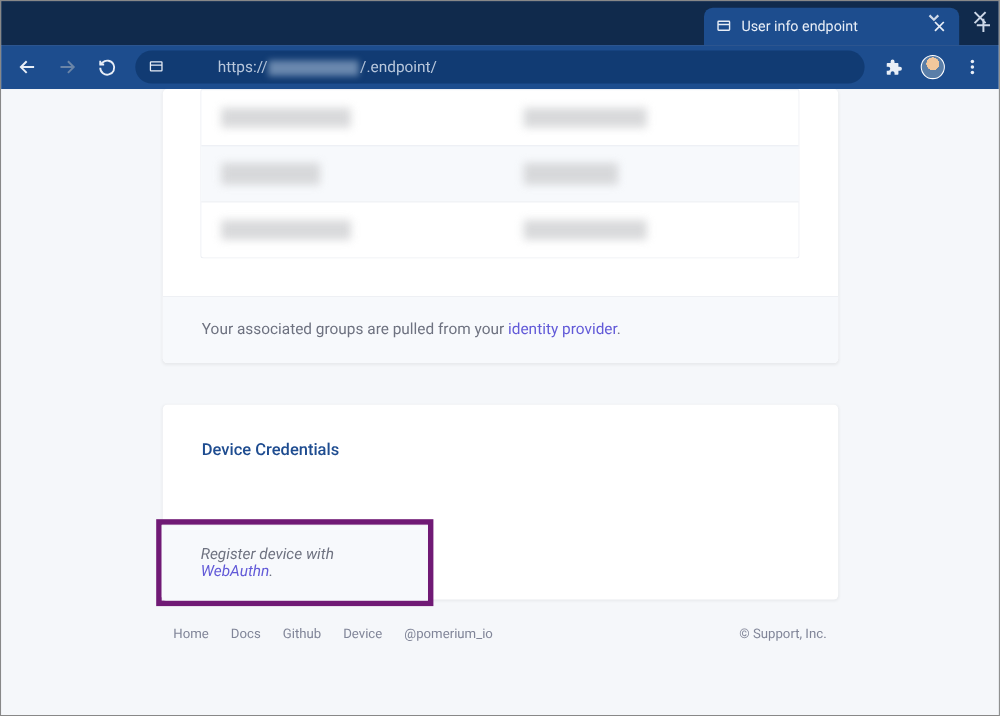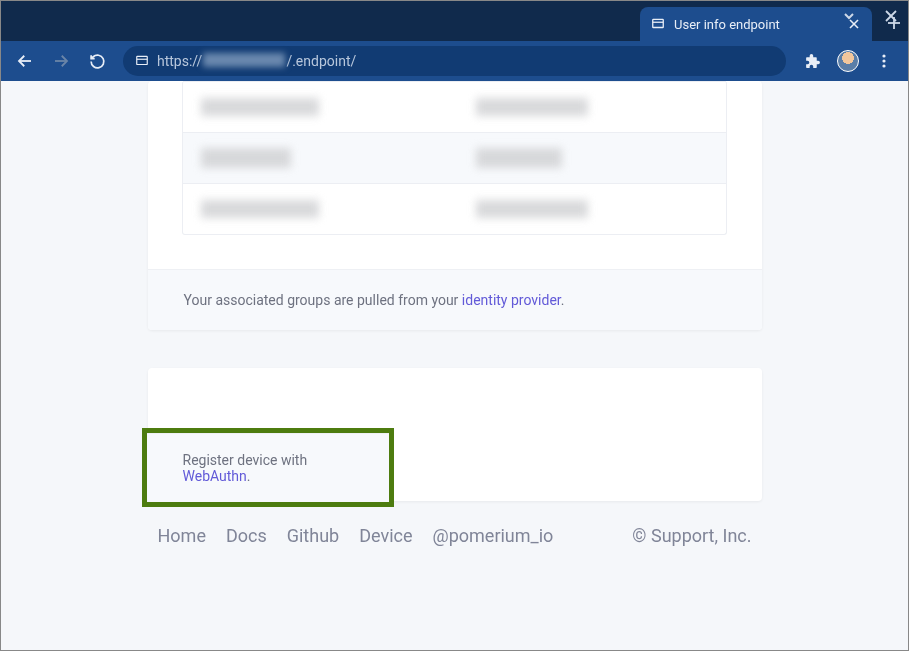--- a/index.html
+++ b/index.html
@@ -15,21 +15,21 @@
   .newtab { width: 28px; height: 28px; margin: 0 0 4px 8px; display: flex; align-items: center; justify-content: center; color: #cdd8e8; font-size: 20px; }
   .win-ctrl { position: absolute; right: 6px; top: 4px; display: flex; gap: 20px; color: #cdd8e8; }
   .win-ctrl span { width: 22px; height: 22px; display: flex; align-items: center; justify-content: center; }
 
   
   .toolbar { height: 40px; background: #1d4d8e; display: flex; align-items: center; padding: 0 8px; gap: 4px; }
   .tb-btn { width: 32px; height: 32px; display: flex; align-items: center; justify-content: center; color: #e8eef7; border-radius: 16px; }
   .tb-btn.disabled { color: #6a85a8; }
   .omnibox { flex: 1; height: 30px; background: #113b73; border-radius: 15px; display: flex; align-items: center; padding: 0 12px; margin: 0 6px; color: #e8eef7; font-size: 14px; gap: 8px; }
   .omnibox .lock { width: 14px; display:flex; }
-  .url { display: flex; align-items: flex-start; gap: 0; font-size: 14px; }
+  .url { display: flex; align-items: flex-end; gap: 0; font-size: 14px; margin-left: 41px; }
   .url-pre, .url-post { color: #b8c7dc; }
   .url-blur { display:inline-block; width: 82px; height: 14px; background: #6a88ae; filter: blur(3px); margin: 0 1px; }
   .avatar { width: 22px; height: 22px; border-radius: 50%; background: radial-gradient(circle at 50% 35%, #f2c79c 35%, #5a7ea8 36%); border: 1px solid #fff; }
 
   
   .viewport { height: 640px; background: #f5f7fa; overflow-y: scroll; position: relative; }
   .content-wrap { width: 100%; display: flex; flex-direction: column; align-items: center; padding-bottom: 20px; }
   .card { width: 614px; background: #fff; border-radius: 4px; box-shadow: 0 1px 3px rgba(0,0,0,.06); }
 
   
@@ -43,24 +43,24 @@
   .blur-block { background: #d2d3d5; filter: blur(4px); opacity:.85; }
 
   .card-footer { background: #f7f9fc; border-top: 1px solid #eef0f4; padding: 22px 36px; color: #6e7280; font-size: 14px; border-radius: 0 0 4px 4px; }
   .card-footer a { color: #625ad8; text-decoration: none; }
 
   .card-second { margin-top: 38px; }
   .card-body { padding: 32px 36px 28px; }
   .section-title { color: #1e4c90; font-size: 15px; font-weight: 500; margin-bottom: 26px; }
   .msg { font-size: 17px; color: #1b1b1b; }
 
-  .highlight-box { border: 5px solid #4d7c0f; position: relative; }
+  .highlight-box { border: 5px solid #701a75; position: relative; font-style: italic; }
   .highlight-wrap { position: relative; margin-left: -6px; margin-bottom: -6px; width: 252px; }
 
-  .page-footer { width: 614px; margin: 24px auto 0; display: flex; justify-content: space-between; color: #808598; font-size: 18px; padding: 0 10px; gap: 32px; }
+  .page-footer { width: 614px; margin: 24px auto 0; display: flex; justify-content: space-between; color: #808598; font-size: 12px; padding: 0 10px; gap: 32px; }
   .page-footer .links { display: flex; gap: 20px; }
   .page-footer a { color: #808598; text-decoration: none; }
 
   
   .viewport::-webkit-scrollbar { width: 15px; }
   .viewport::-webkit-scrollbar-track { background: #f1f1f1; }
   .viewport::-webkit-scrollbar-thumb { background: #c2c2c2; }
 
   svg { display: block; }
 </style>
@@ -183,20 +183,21 @@
             </div>
         </div>
       </div>
       <div class="card-footer">
         <span>Your associated groups are pulled from your </span><a href="#">identity provider</a><span>.</span>
       </div>
     </div>
 
     <div class="card card-second">
       <div class="card-body">
+        <div class="section-title">Device Credentials</div>
       </div>
       <div class="highlight-wrap">
         <div class="highlight-box">
           <div class="card-footer" style="padding:18px 36px; border-radius:0 0 0 4px; width:242px;">
             <span>Register device with </span><a href="#">WebAuthn</a><span>.</span>
           </div>
         </div>
       </div>
     </div>
 

